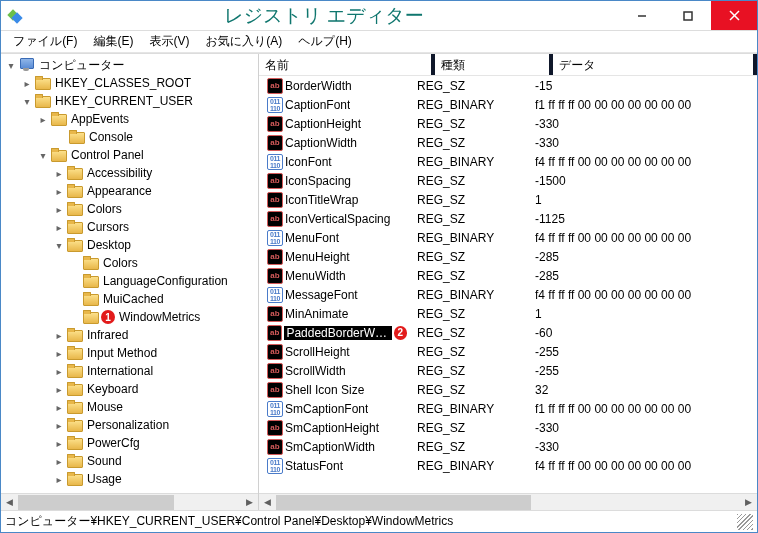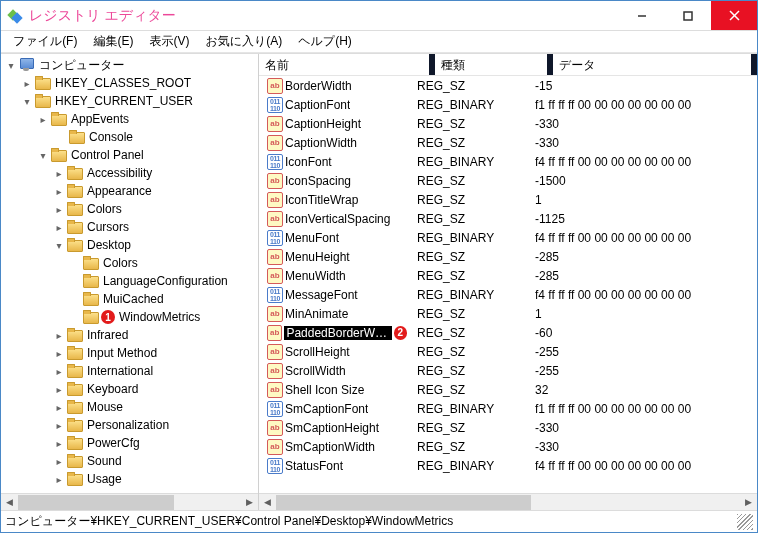--- a/index.html
+++ b/index.html
@@ -1,44 +1,44 @@
 <!DOCTYPE html>
 <html><head>
 <meta charset="utf-8">
 <style>
 *{box-sizing:border-box;margin:0;padding:0;font-family:"Meiryo UI","MS UI Gothic",sans-serif;font-size:12px}
 body{background:#fff;overflow:hidden}
 .window{width:758px;height:533px;border:1px solid #4a88c7;display:flex;flex-direction:column;background:#fff}
 .titlebar{height:30px;background:#fff;display:flex;align-items:center;border-bottom:1px solid #ddd}
 .titlebar .app-icon{width:16px;height:16px;margin:0 6px}
-.titlebar .title{flex:1;text-align:left;color:#ec4899;font-size:14px}
+.titlebar .title{flex:1;text-align:center;color:#0f766e;font-size:19px}
 .titlebar .winbtn{width:46px;height:29px;display:flex;align-items:center;justify-content:center;cursor:pointer}
 .titlebar .winbtn.close{background:#e81123;color:#fff}
 .menubar{height:22px;display:flex;align-items:center;padding:0 4px;border-bottom:1px solid #e5e5e5}
 .menubar .menu-item{padding:3px 8px;cursor:pointer;color:#000}
 .main{flex:1;display:flex;overflow:hidden;border-top:1px solid #dcdcdc}
 .tree{width:258px;border-right:1px solid #d0d0d0;overflow:hidden;position:relative}
 .tree-inner{padding:2px 0 0 0;overflow:auto;height:calc(100% - 17px)}
 .tree-row{display:flex;align-items:center;height:18px;white-space:nowrap;cursor:pointer}
 .exp{width:16px;display:inline-flex;justify-content:center;align-items:center;color:#666;font-size:10px}
 .folder{width:16px;height:14px;margin-right:2px;display:inline-block;position:relative}
 .folder::before{content:"";position:absolute;left:0;top:2px;width:14px;height:10px;background:linear-gradient(#fce08a,#e8b74a);border:1px solid #c99a2e;border-radius:1px}
 .folder::after{content:"";position:absolute;left:0;top:0;width:6px;height:3px;background:#e8b74a;border:1px solid #c99a2e;border-bottom:none;border-radius:1px 1px 0 0}
 .computer-icon{width:16px;height:14px;margin-right:2px;display:inline-block;position:relative}
 .computer-icon::before{content:"";position:absolute;left:1px;top:0;width:12px;height:9px;background:linear-gradient(#8fb5e8,#5b8dd6);border:1px solid #3a6bb5;border-radius:1px}
 .computer-icon::after{content:"";position:absolute;left:4px;top:10px;width:6px;height:3px;background:#999;border-radius:0 0 2px 2px}
 .tree-label{padding:0 2px}
 .badge{display:inline-flex;width:14px;height:14px;background:#e21b1b;color:#fff;border-radius:50%;font-size:10px;font-weight:bold;align-items:center;justify-content:center;margin-right:2px}
 .list{flex:1;overflow:hidden;position:relative;display:flex;flex-direction:column}
 .list-header{display:flex;height:22px;background:#fff;border-bottom:1px solid #e5e5e5}
-.list-header .col{padding:3px 6px;border-right:6px solid #0f172a;cursor:pointer}
+.list-header .col{padding:3px 6px;border-right:4px solid #0f172a;cursor:pointer}
 .list-body{flex:1;overflow:auto}
 .list-row{display:flex;height:19px;align-items:center;cursor:pointer}
 .val-icon{width:16px;height:16px;margin:0 2px 0 4px;display:inline-flex;align-items:center;justify-content:center;font-size:8px;font-weight:bold;border-radius:2px}
-.val-icon.str{background:#fef9c3;border:1px solid #d45a5a;color:#d45a5a}
+.val-icon.str{background:#000000;border:1px solid #d45a5a;color:#d45a5a}
 .val-icon.bin{background:#fff;border:1px solid #4a7bc9;color:#4a7bc9;font-size:7px;letter-spacing:-0.5px}
 .cell{overflow:hidden;text-overflow:ellipsis;white-space:nowrap;padding:0 4px}
 .cell.name{width:154px;display:flex;align-items:center}
 .cell.type{width:118px}
 .cell.data{flex:1}
 .name-text{overflow:hidden;text-overflow:ellipsis}
 .name-text.sel{background:#000000;color:#fff;padding:0 2px}
 .hscroll{height:17px;background:#f0f0f0;border-top:1px solid #dcdcdc;display:flex;align-items:center}
 .hscroll .arrow{width:17px;height:17px;background:#f0f0f0;display:flex;align-items:center;justify-content:center;color:#606060;cursor:pointer;font-size:9px}
 .hscroll .track{flex:1;height:17px;position:relative}

